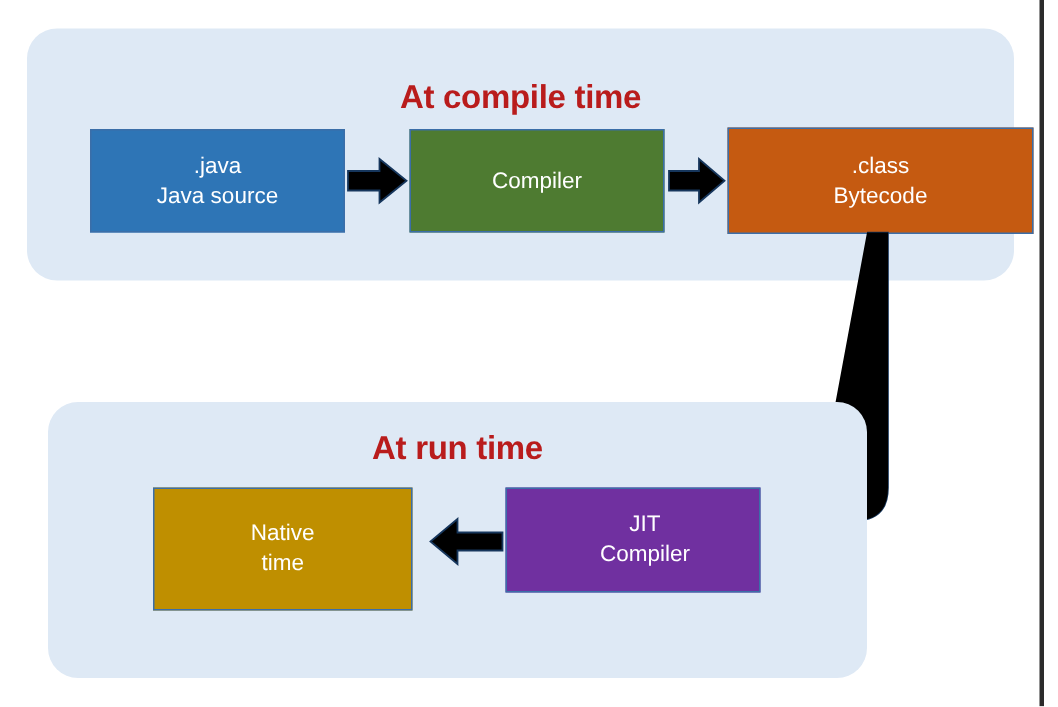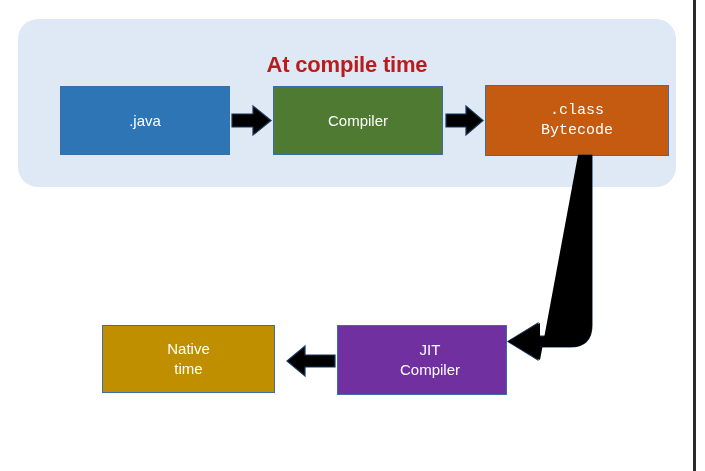--- a/index.html
+++ b/index.html
@@ -76,30 +76,29 @@
   #box-compiler {
     left: 273px;
     top: 86px;
     width: 170px;
     height: 69px;
     background: #4E7B31;
   }
   #box-class {
     left: 485px;
     top: 85px;
-    width: 184px;
+    width: 204px;
     height: 71px;
     background: #C55A11;
-    font-family: Liberation Mono, monospace;
   }
   #box-native {
     left: 102px;
     top: 325px;
     width: 173px;
-    height: 68px;
+    height: 82px;
     background: #BF8F00;
   }
   #box-jit {
     left: 337px;
     top: 325px;
     width: 170px;
     height: 70px;
     background: #7030A0;
     padding-left: 16px;
   }
@@ -146,20 +145,21 @@
 <body>
 
 <div id="canvas">
 
   <div class="panel" id="panel-compile">
     <div class="panel-title" id="title-compile">At compile time</div>
   </div>
 
   <div class="pbox" id="box-java">
     <span>.java</span>
+    <span>Java source</span>
   </div>
 
   <svg class="arrow-svg" id="arrow-java-compiler" viewBox="0 0 40 33">
     <path d="M0,10 L21,10 L21,2 L39,16.5 L21,31 L21,23 L0,23 Z" fill="#000000" stroke="#16365C" stroke-width="1.2"></path>
   </svg>
 
   <div class="pbox" id="box-compiler">
     <span>Compiler</span>
   </div>
 
@@ -181,20 +181,23 @@
              L38,205
              L8,186.5
              L38,168
              L38,181
              L70,181
              Q81,181 81,170
              L81,0 Z" fill="#000000" stroke="#16365C" stroke-width="1.1"></path>
     <path d="M78,0 L92,0 L92,170 Q92,192 70,192 L40,192 L40,168 L8,186.5 L40,205 Z" fill="#000000" stroke="none"></path>
   </svg>
 
+  <div class="panel" id="panel-runtime">
+    <div class="panel-title" id="title-runtime">At run time</div>
+  </div>
 
   <div class="pbox" id="box-native">
     <span>Native</span>
     <span>time</span>
   </div>
 
   <svg class="arrow-svg" id="arrow-jit-native" viewBox="0 0 49 34">
     <path d="M49,11 L19,11 L19,2 L1,17 L19,32 L19,23 L49,23 Z" fill="#000000" stroke="#16365C" stroke-width="1.2"></path>
   </svg>
 

